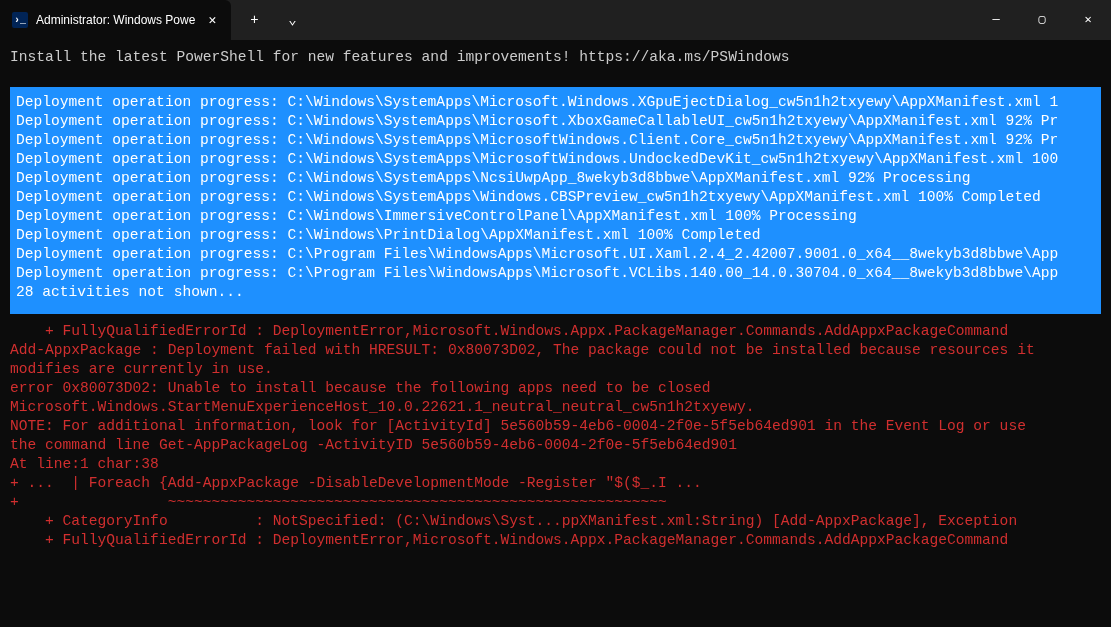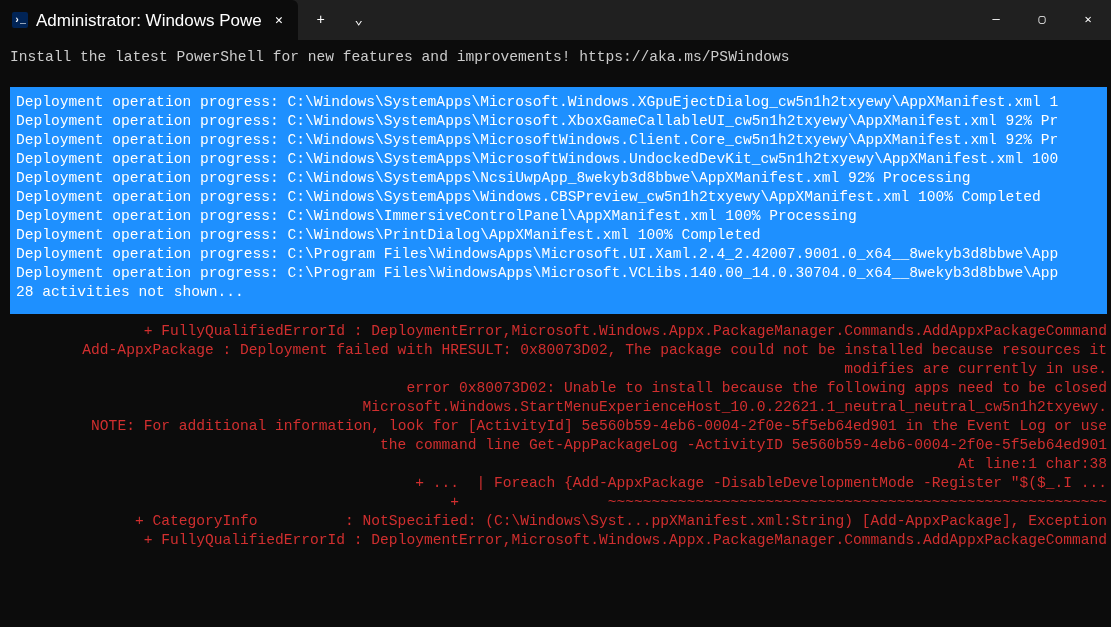--- a/index.html
+++ b/index.html
@@ -37,21 +37,21 @@
       display: inline-flex;
       align-items: center;
       justify-content: center;
       color: #fff;
       font-size: 10px;
       font-weight: bold;
     }
     .tab-title {
       color: #fff;
       font-family: 'Segoe UI', sans-serif;
-      font-size: 17px;
+      font-size: 12px;
       white-space: nowrap;
       overflow: hidden;
       text-overflow: ellipsis;
       flex: 1;
     }
     .tab-close {
       color: #fff;
       font-size: 13px;
       width: 18px;
       height: 18px;
@@ -84,41 +84,40 @@
       width: 46px;
       height: 40px;
       display: inline-flex;
       align-items: center;
       justify-content: center;
       color: #fff;
       font-size: 12px;
       cursor: pointer;
     }
     .terminal {
-      padding: 8px 4px 8px 10px;
+      padding: 8px 10px 8px 10px;
       color: #cccccc;
     }
     .banner {
       color: #cccccc;
       margin-bottom: 12px;
       white-space: pre;
     }
     .progress-block {
       background: #1e90ff;
       color: #ffffff;
       padding: 6px 6px 12px 6px;
       white-space: pre;
       overflow: hidden;
       margin-top: 20px;
     }
     .error-block {
       color: #d12f2f;
       white-space: pre;
       margin-top: 8px;
-      text-align: right;
     }
     .scrollbar {
       position: absolute;
       right: 2px;
       top: 45px;
       width: 10px;
       height: 575px;
       background: transparent;
     }
   </style>

